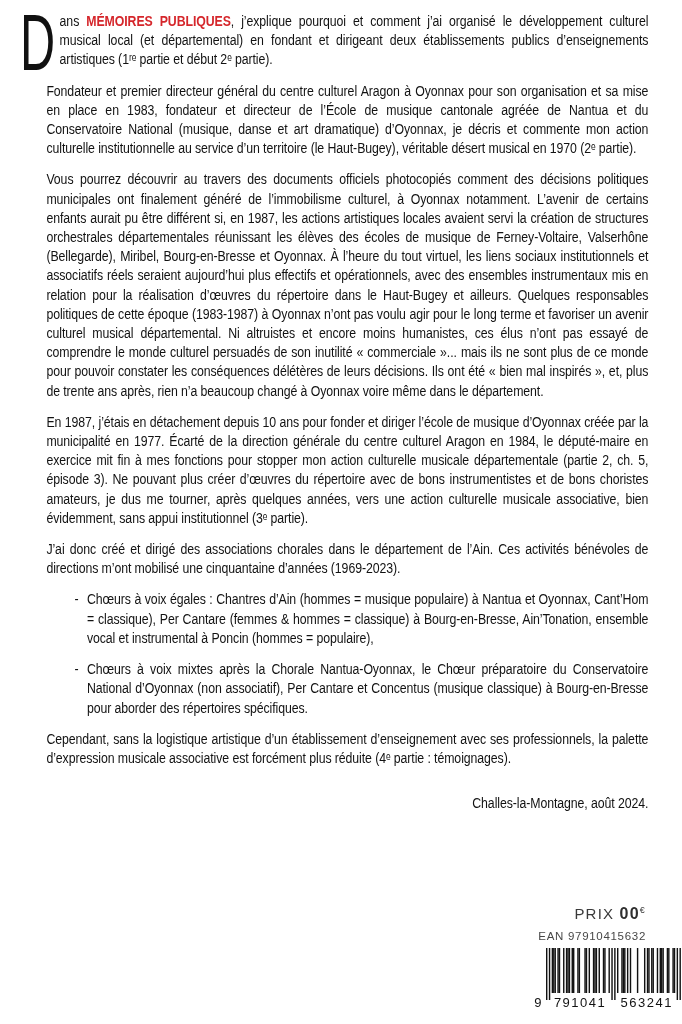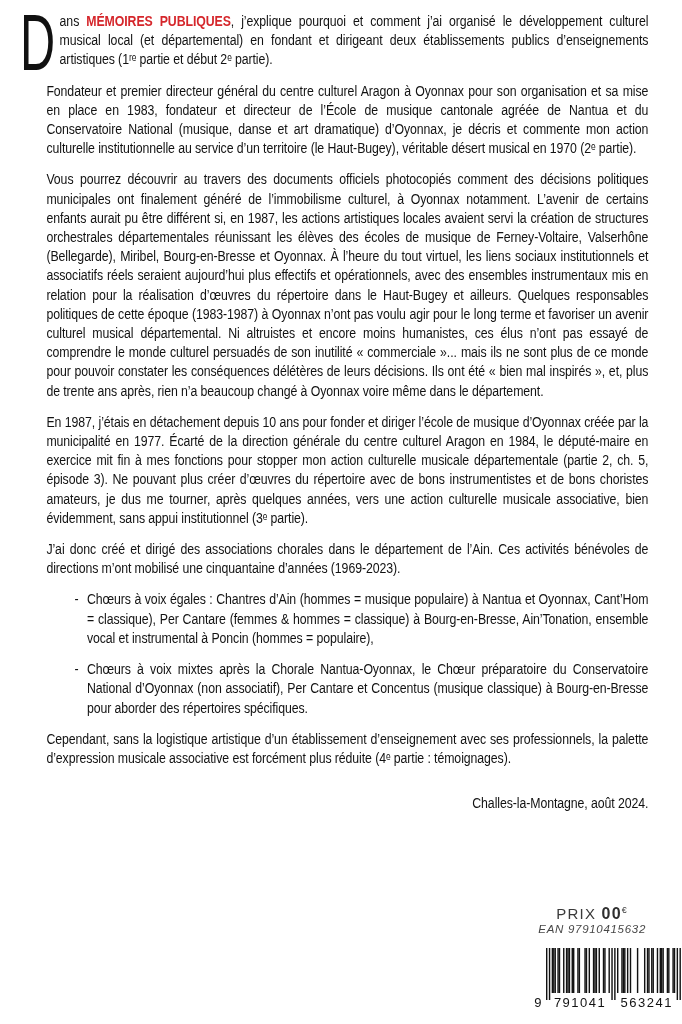--- a/index.html
+++ b/index.html
@@ -64,44 +64,43 @@
     font-size: 14px;
     line-height: 19.2px;
     text-align: right;
     letter-spacing: -0.1px;
   }
   
   .pricing {
     position: absolute;
     top: 905px;
     right: 36px;
-    text-align: center;
+    text-align: right;
     color: #3c3c3c;
   }
   .price-line {
     font-size: 15px;
     letter-spacing: 1.2px;
     color: #3a3a3a;
   }
   .price-val {
     font-weight: 700;
     font-size: 16px;
     color: #2e2e2e;
   }
   .cur {
     font-size: 9px;
     vertical-align: super;
     font-weight: 400;
   }
   .ean-line {
-    margin-top: 0;
+    margin-top: 7px;
     font-size: 11.5px;
     letter-spacing: 0.7px;
     color: #474747;
-    font-style: italic;
   }
   .barcode {
     position: absolute;
     top: 948px;
     right: 0px;
     width: 150px;
     height: 64px;
   }
   .barcode svg rect { fill: #121212; }
   .bcdigits {

